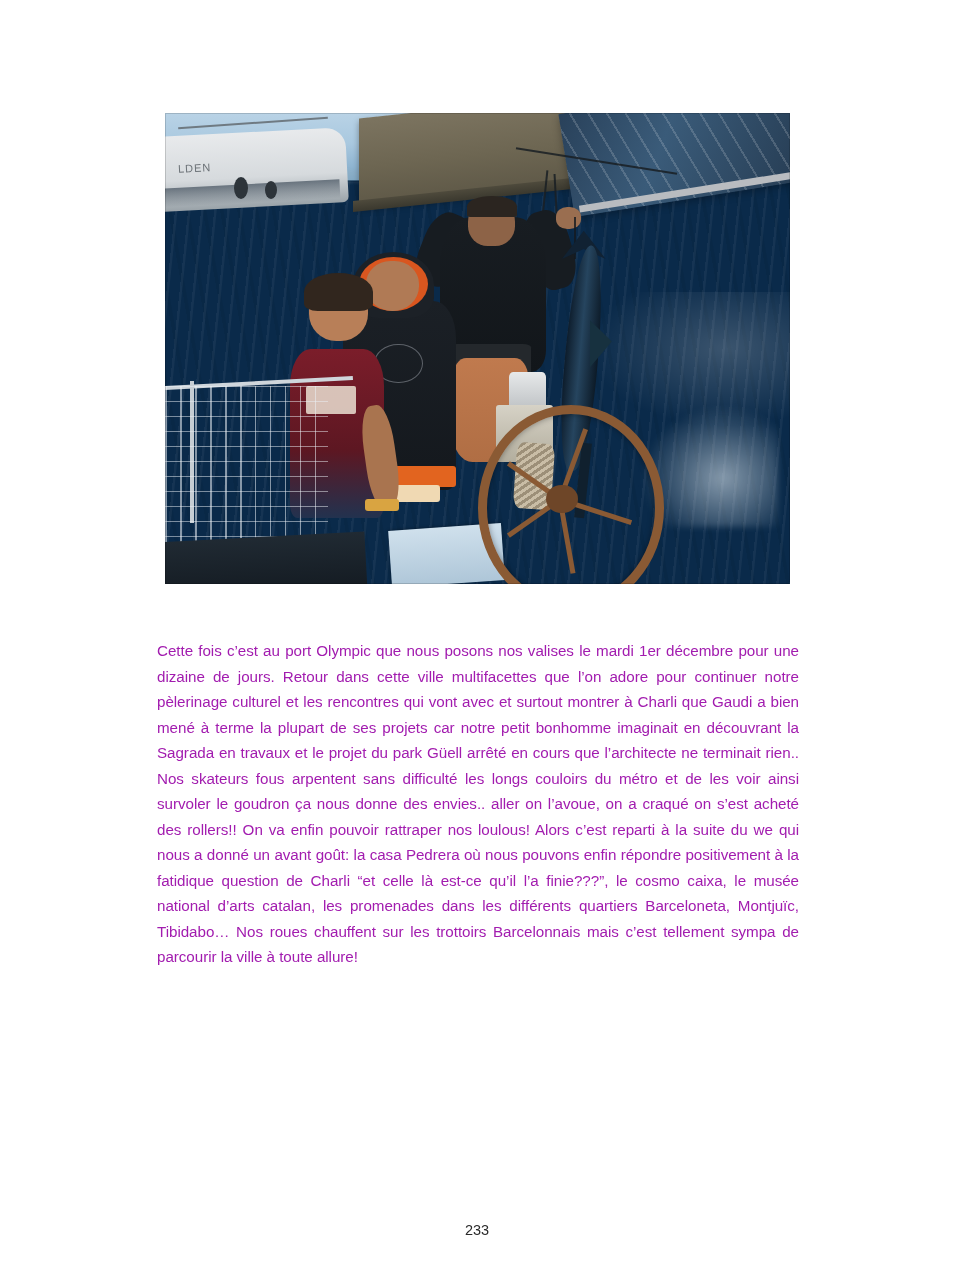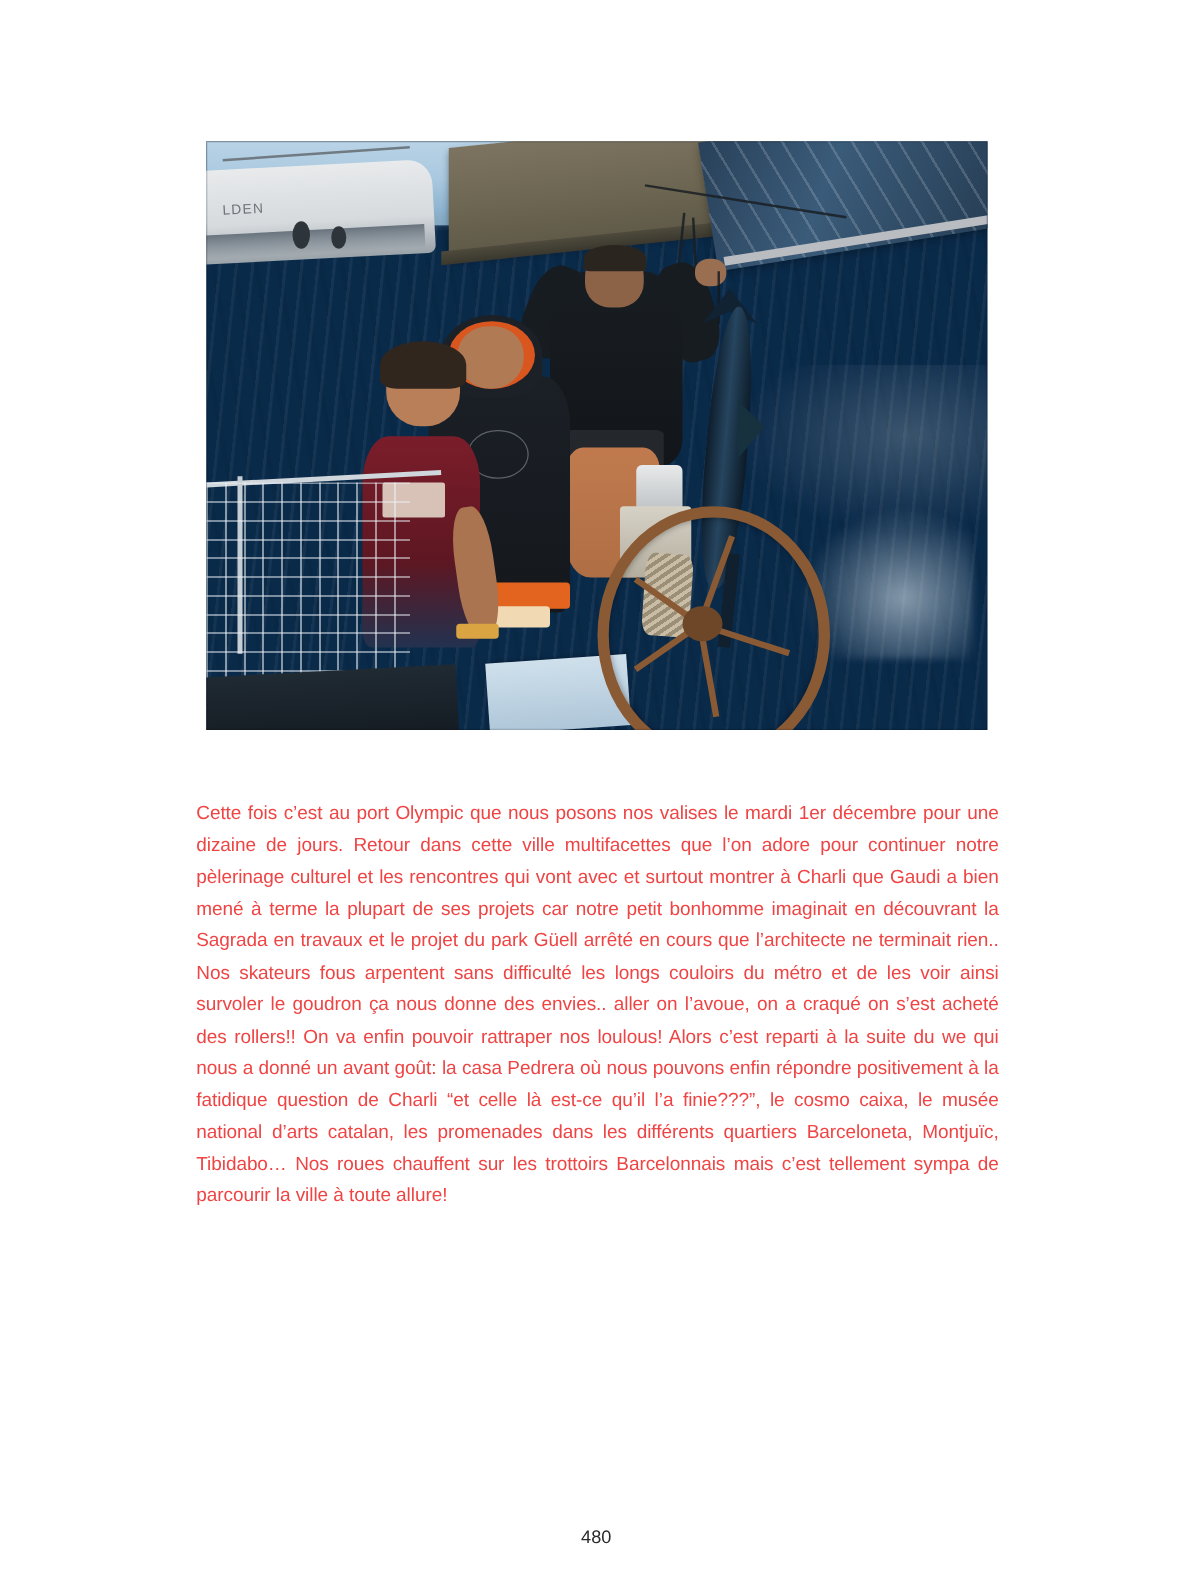--- a/index.html
+++ b/index.html
@@ -485,21 +485,21 @@
 
   
   .body-text {
     position: absolute;
     left: 157px;
     top: 623px;
     width: 642px;
     font-family: "Liberation Sans", sans-serif;
     font-size: 15.2px;
     line-height: 25.5px;
-    color: #ef4444;
+    color: #a21caf;
     text-align: justify;
     text-justify: inter-word;
     letter-spacing: -0.05px;
   }
 
   .page-number {
     position: absolute;
     left: 0;
     top: 1222px;
     width: 954px;
@@ -585,15 +585,15 @@
       <div class="rail-bar"></div>
       <div class="stanchion"></div>
       <div class="netting"></div>
       <div class="deck"></div>
     </div>
     <div class="photo-border"></div>
   </div>
 
   <p class="body-text">Cette fois c’est au port Olympic que nous posons nos valises le mardi 1er décembre pour une dizaine de jours. Retour dans cette ville multifacettes que l’on adore pour continuer notre pèlerinage culturel et les rencontres qui vont avec et surtout montrer à Charli que Gaudi a bien mené à terme la plupart de ses projets car notre petit bonhomme imaginait en découvrant la Sagrada en travaux et le projet du park Güell arrêté en cours que l’architecte ne terminait rien.. Nos skateurs fous arpentent sans difficulté les longs couloirs du métro et de les voir ainsi survoler le goudron ça nous donne des envies.. aller on l’avoue, on a craqué on s’est acheté des rollers!! On va enfin pouvoir rattraper nos loulous! Alors c’est reparti à la suite du we qui nous a donné un avant goût: la casa Pedrera où nous pouvons enfin répondre positivement à la fatidique question de Charli “et celle là est-ce qu’il l’a finie???”, le cosmo caixa, le musée national d’arts catalan, les promenades dans les différents quartiers Barceloneta, Montjuïc, Tibidabo… Nos roues chauffent sur les trottoirs Barcelonnais mais c’est tellement sympa de parcourir la ville à toute allure!</p>
 
-  <div class="page-number">480</div>
+  <div class="page-number">233</div>
 
 </div>
 
 </body></html>

